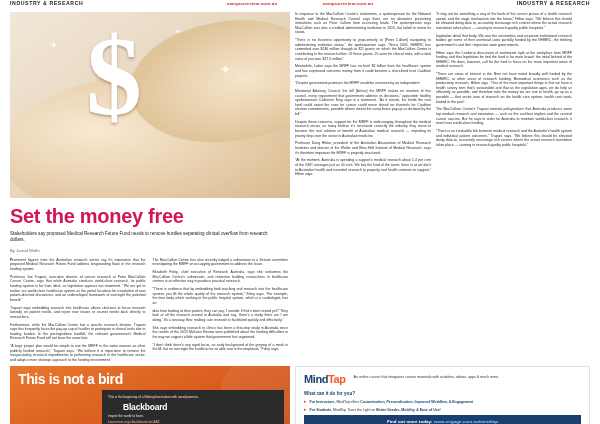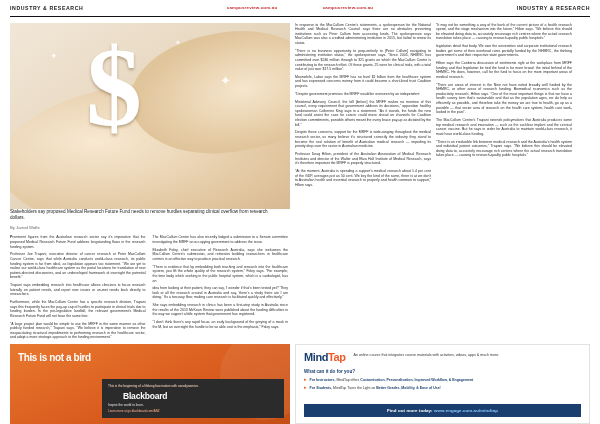--- a/index.html
+++ b/index.html
@@ -141,21 +141,21 @@
   }
   .ad-bb {
     width: 280px;
     background: linear-gradient(160deg,#e9782f 0%, #d95d1f 55%, #c44f15 100%);
     position: relative;
     overflow: hidden;
     color: #fff;
     padding: 7px 8px;
   }
   .ad-bb .big {
-    font-size: 10px;
+    font-size: 14px;
     line-height: 13.5px;
     font-weight: bold;
     letter-spacing: -.4px;
     width: 150px;
   }
   .ad-bb .bbbox {
     position: absolute;
     left: 92px; bottom: 6px;
     width: 182px;
     background: #2b2b2b;
@@ -263,20 +263,21 @@
     <div style="width:280px;">
       <div class="hero">
         <div class="handtone"></div>
         <div class="handtone2"></div>
         <div class="dollar">$</div>
         <div class="sparkle s1">✦</div>
         <div class="sparkle s2">✦</div>
         <div class="sparkle s3">✦</div>
       </div>
 
+      <div class="headline">Set the money free</div>
       <div class="standfirst">Stakeholders say proposed Medical Research Future Fund needs to remove hurdles separating clinical overflow from research dollars.</div>
       <div class="byline">By Jarrod Wolfe</div>
 
       <div class="twocol">
         <p class="body first">Prominent figures from the Australian research sector say it's imperative that the proposed Medical Research Future Fund address longstanding flaws in the research funding system.</p>
         <p class="body">Professor Joe Trapani, executive director of cancer research at Peter MacCallum Cancer Centre, says that while Australia conducts world-class research, its public funding system is far from ideal, as legislation appears too statement. "We are yet to realise our world-class healthcare system as the portal locations for translation of new patient-directed discoveries, and an undeveloped framework of oversight the potential benefit."</p>
         <p class="body">Trapani says embedding research into healthcare allows clinicians to focus research laterally on patient needs, and report new issues or un-met needs back directly to researchers.</p>
         <p class="body">Furthermore, while the MacCallum Centre has a specific research division, Trapani says this frequently faces the pay-up cap of hurdles to participate in clinical trials due to funding burden. In the pre-legislative landfall, the relevant government's Medical Research Future Fund will not have the same fate.</p>
         <p class="body">"A large project plan would be simple to use the MRFF in the same manner as other publicly funded research," Trapani says. "We believe it is imperative to remove the incapacitating structural impediments to performing research in the healthcare sector, and adopt a more strategic approach to the funding environment."</p>
         <p class="body">The MacCallum Centre has also recently lodged a submission to a Senate committee investigating the MRFF on occupying government to address the issue.</p>

